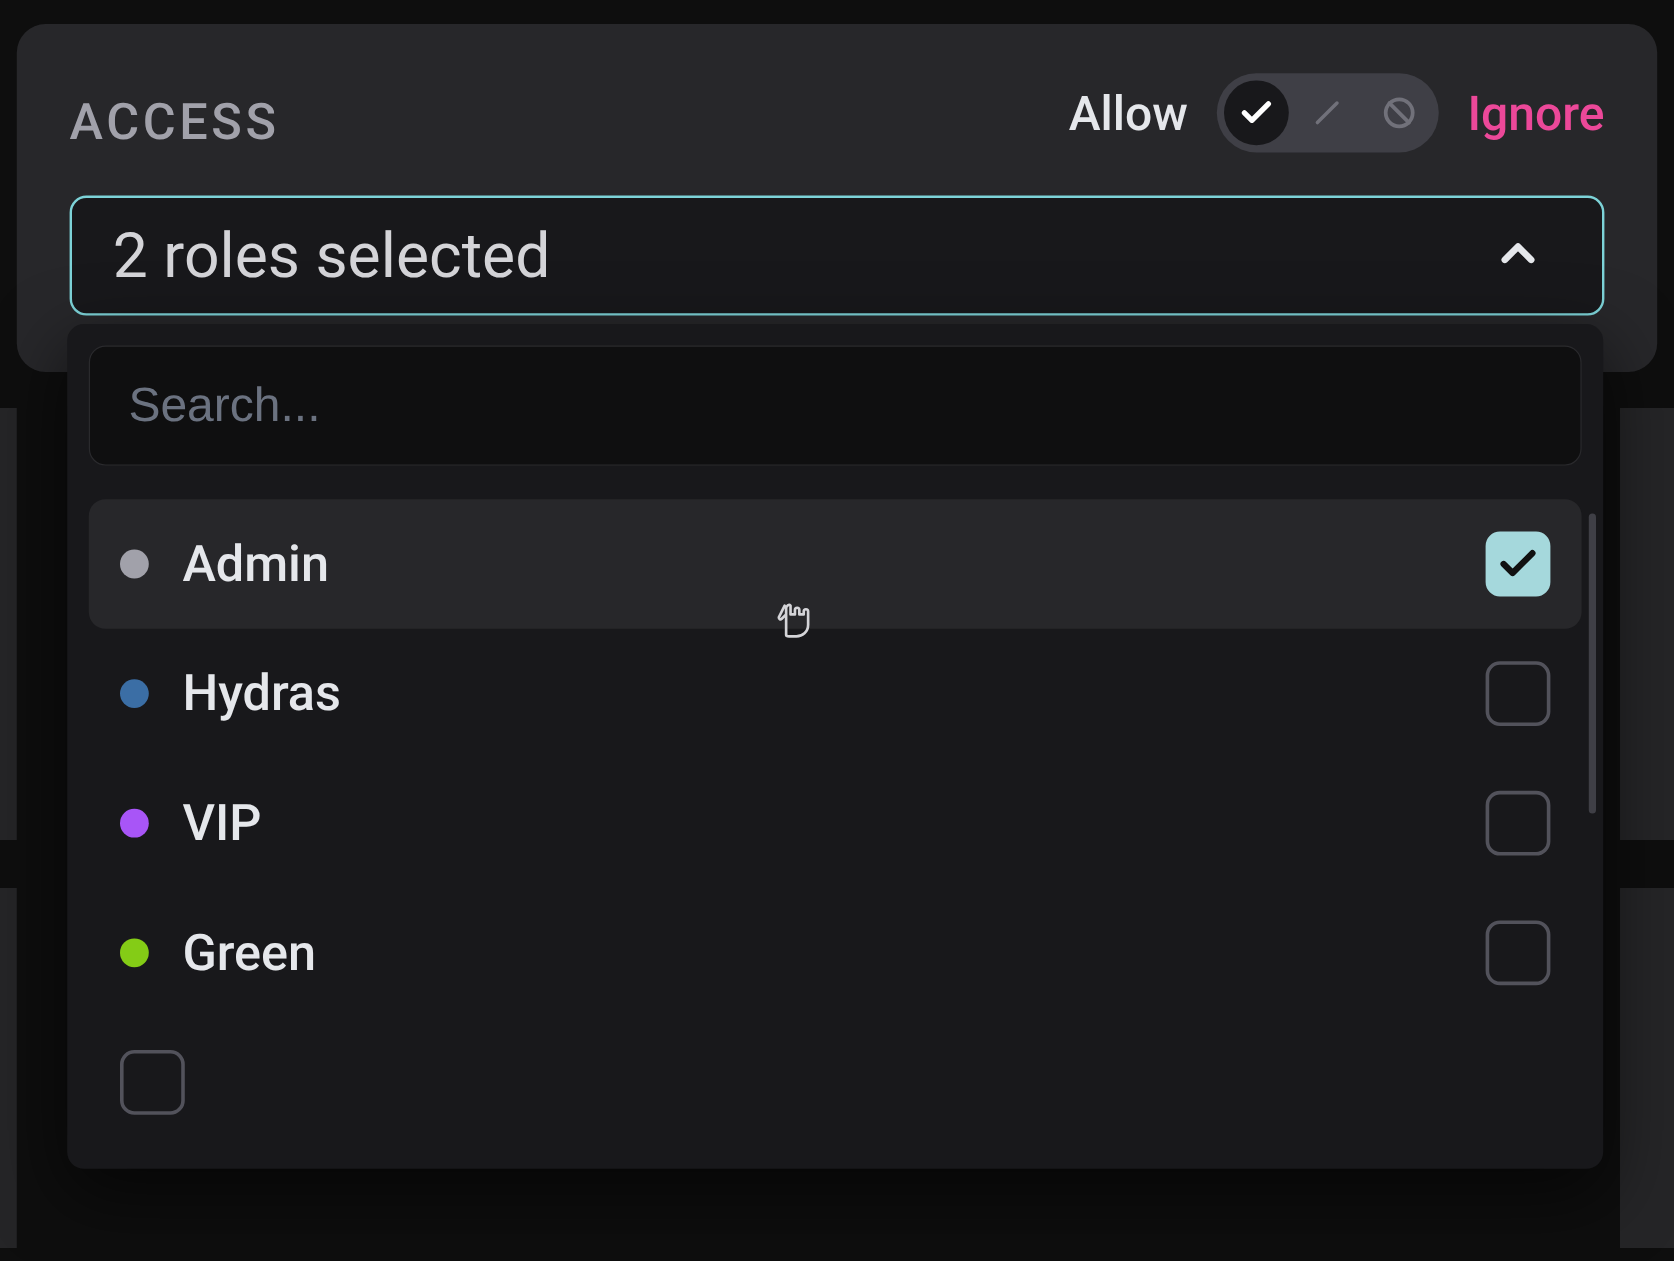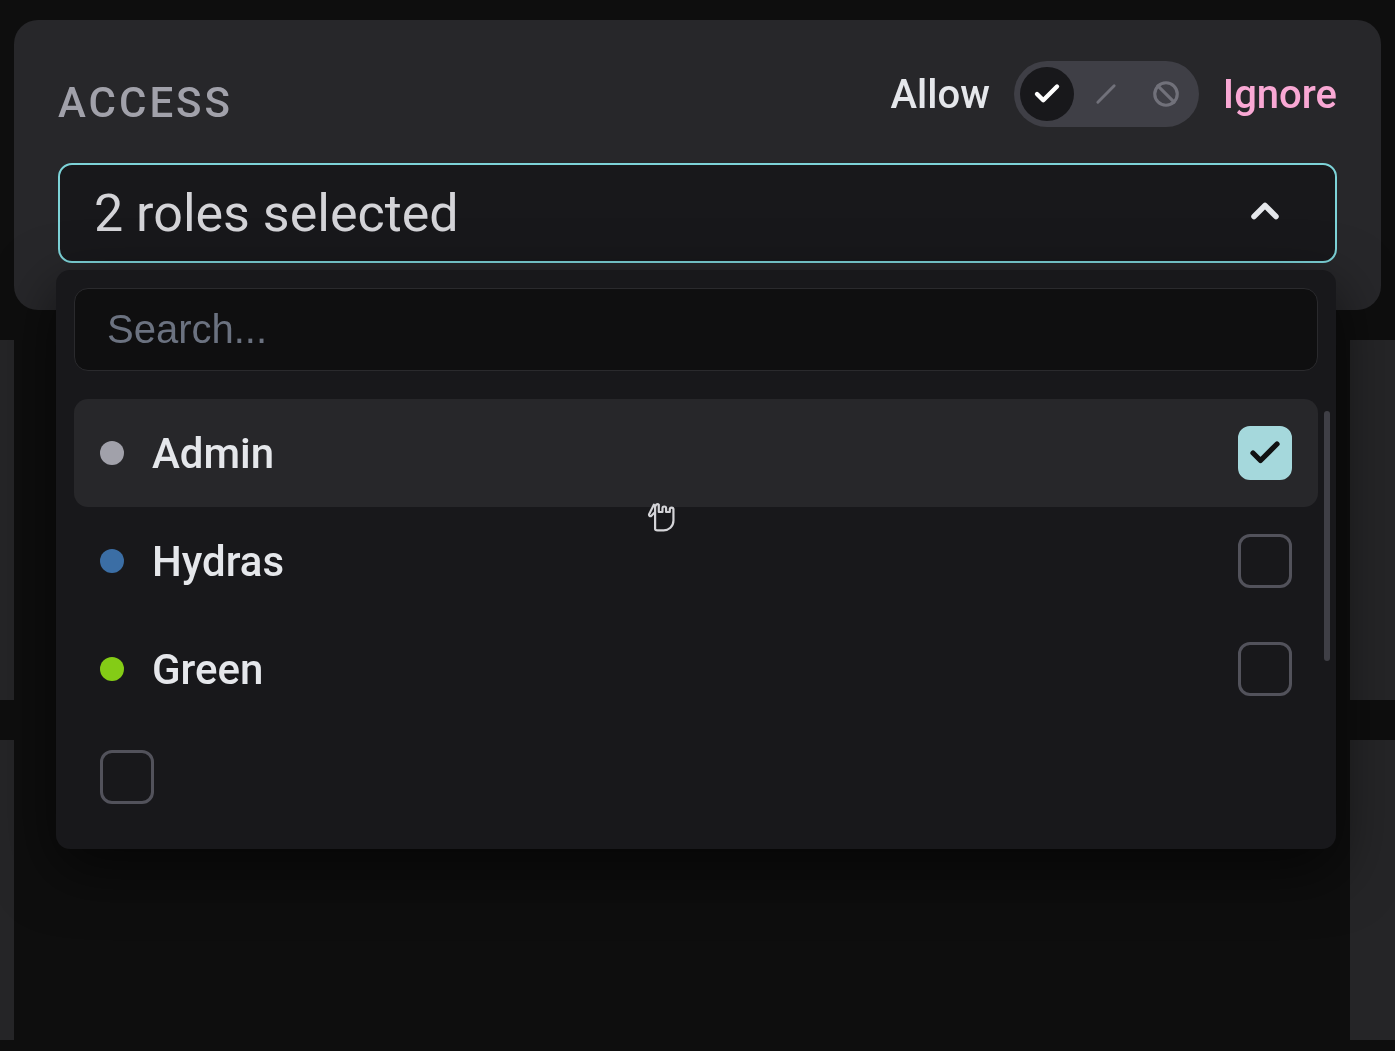--- a/index.html
+++ b/index.html
@@ -36,21 +36,21 @@
     .mode-group {
       display: flex;
       align-items: center;
       gap: 24px;
     }
     .mode-label {
       font-size: 40px;
       font-weight: 500;
       color: #e5e7eb;
     }
-    .mode-label.dim { color: #f9a8d4; }
+    .mode-label.dim { color: #ec4899; }
     .tri-toggle {
       width: 185px;
       height: 66px;
       border-radius: 40px;
       background: #3f3f46;
       display: flex;
       align-items: center;
       padding: 6px;
       gap: 6px;
     }
@@ -115,21 +115,21 @@
       left: 56px;
       top: 270px;
       width: 1280px;
       background: #18181b;
       border-radius: 14px;
       padding: 18px;
       box-shadow: 0 20px 60px rgba(0,0,0,0.6);
     }
     .search-input {
       width: 100%;
-      height: 83px;
+      height: 100px;
       background: #0f0f10;
       border: 1px solid #2a2a2d;
       border-radius: 14px;
       padding: 0 32px;
       font-size: 40px;
       color: #d4d4d8;
       outline: none;
     }
     .search-input::placeholder { color: #6b7280; }
 
@@ -257,20 +257,27 @@
       </div>
       <div class="role-item">
         <div class="role-left">
           <div class="role-dot" style="background: rgb(59, 110, 165);"></div>
           <div class="role-name">Hydras</div>
         </div>
         <div class="checkbox"></div>
       </div>
       <div class="role-item">
         <div class="role-left">
+          <div class="role-dot" style="background: rgb(168, 85, 247);"></div>
+          <div class="role-name">VIP</div>
+        </div>
+        <div class="checkbox"></div>
+      </div>
+      <div class="role-item">
+        <div class="role-left">
           <div class="role-dot" style="background: rgb(132, 204, 22);"></div>
           <div class="role-name">Green</div>
         </div>
         <div class="checkbox"></div>
       </div>
       <div class="role-item">
         <div class="checkbox"></div>
       </div>
     </div>
 </div>

